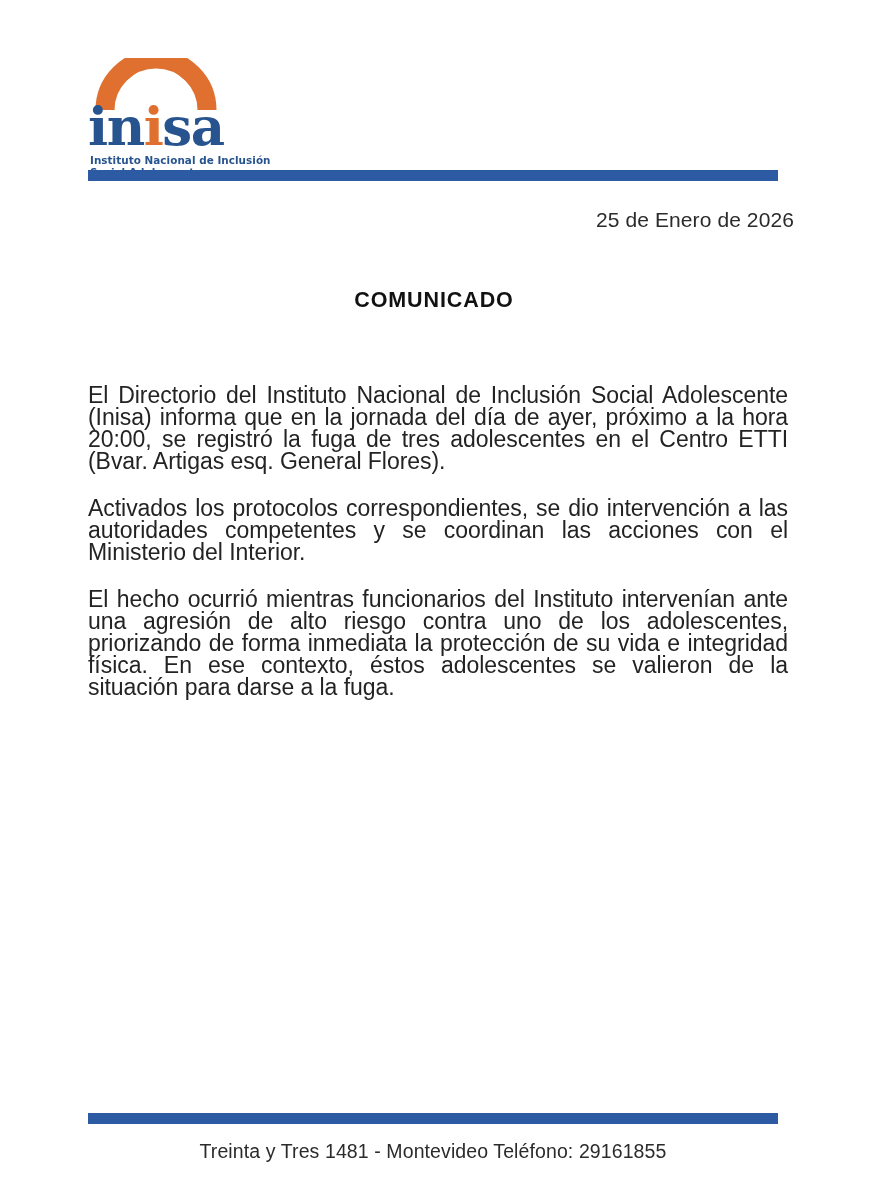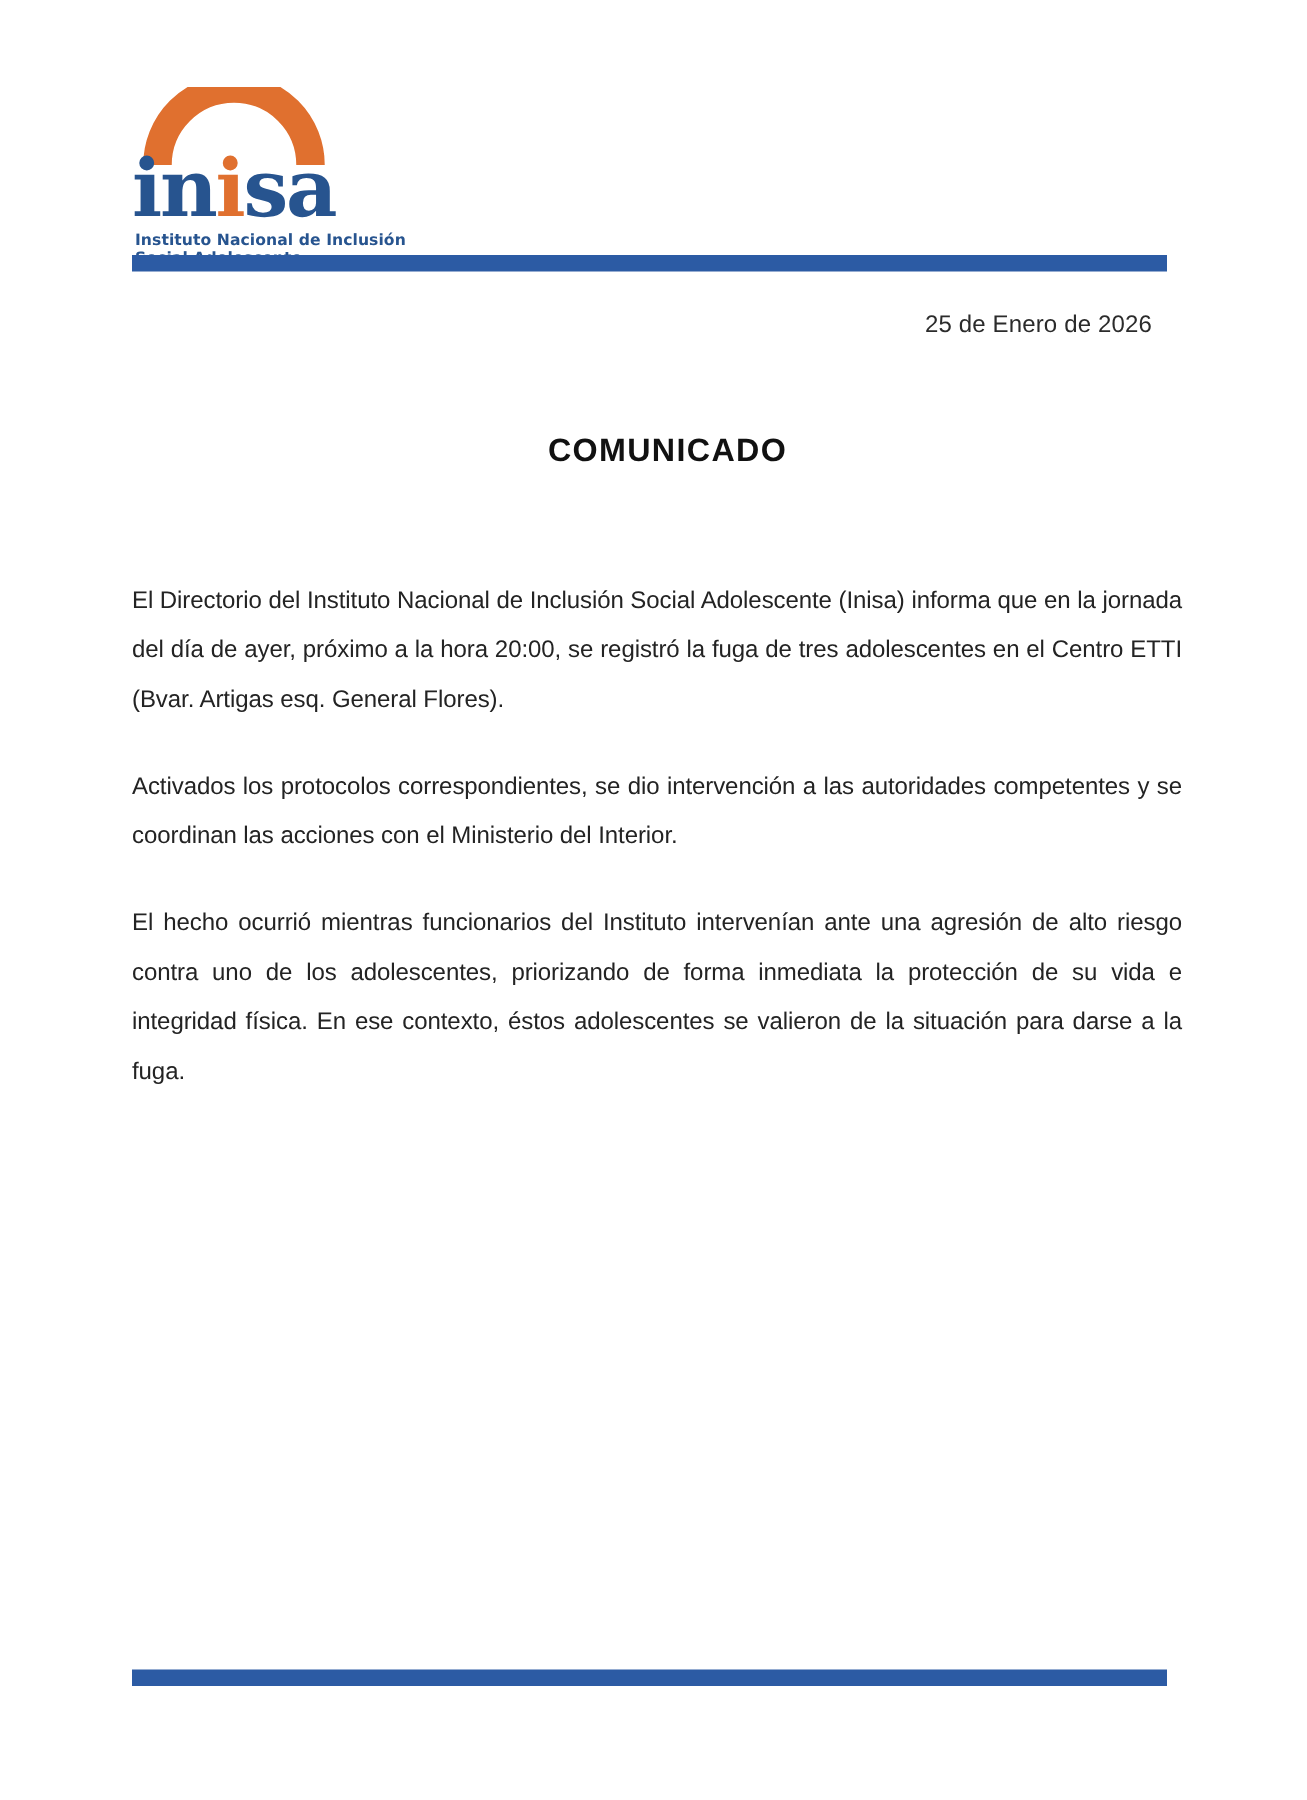--- a/index.html
+++ b/index.html
@@ -83,53 +83,53 @@
     width: 690px;
     height: 11px;
     background: #2C5BA4;
   }
   .rule-top  { top: 170px; }
   .rule-bottom { top: 1113px; }
 
   
   .date-line {
     position: absolute;
-    left: 78px;
+    left: 104px;
     top: 208px;
     width: 690px;
     text-align: right;
-    font-size: 16px;
+    font-size: 21px;
     color: #2b2b2b;
     letter-spacing: 0.1px;
   }
 
   
   .doc-title {
     position: absolute;
-    left: 100px;
+    left: 89px;
     top: 288px;
     width: 690px;
     text-align: center;
     font-size: 21.5px;
     font-weight: 700;
     letter-spacing: 0.9px;
     color: #111111;
   }
 
   
   .body-copy {
     position: absolute;
     left: 88px;
     top: 384px;
     width: 700px;
   }
   .body-copy p {
     margin: 0 0 25px 0;
-    font-size: 16px;
-    line-height: 33px;
+    font-size: 23px;
+    line-height: 22px;
     text-align: justify;
     text-justify: inter-word;
     color: #232323;
     letter-spacing: -0.05px;
   }
   .body-copy p:last-child { margin-bottom: 0; }
 
   
   .footer-text {
     position: absolute;
@@ -170,14 +170,15 @@
   <div class="doc-title">COMUNICADO</div>
 
   <div class="body-copy">
     <p>El Directorio del Instituto Nacional de Inclusión Social Adolescente (Inisa) informa que en la jornada del día de ayer, próximo a la hora 20:00, se registró la fuga de tres adolescentes en el Centro ETTI (Bvar. Artigas esq. General Flores).</p>
     <p>Activados los protocolos correspondientes, se dio intervención a las autoridades competentes y se coordinan las acciones con el Ministerio del Interior.</p>
     <p>El hecho ocurrió mientras funcionarios del Instituto intervenían ante una agresión de alto riesgo contra uno de los adolescentes, priorizando de forma inmediata la protección de su vida e integridad física. En ese contexto, éstos adolescentes se valieron de la situación para darse a la fuga.</p>
   </div>
 
   <div class="rule rule-bottom"></div>
 
+  <div class="footer-text">Treinta y Tres 1481 - Montevideo Teléfono: 29161855</div>
 
 </div>
 
 </body></html>

